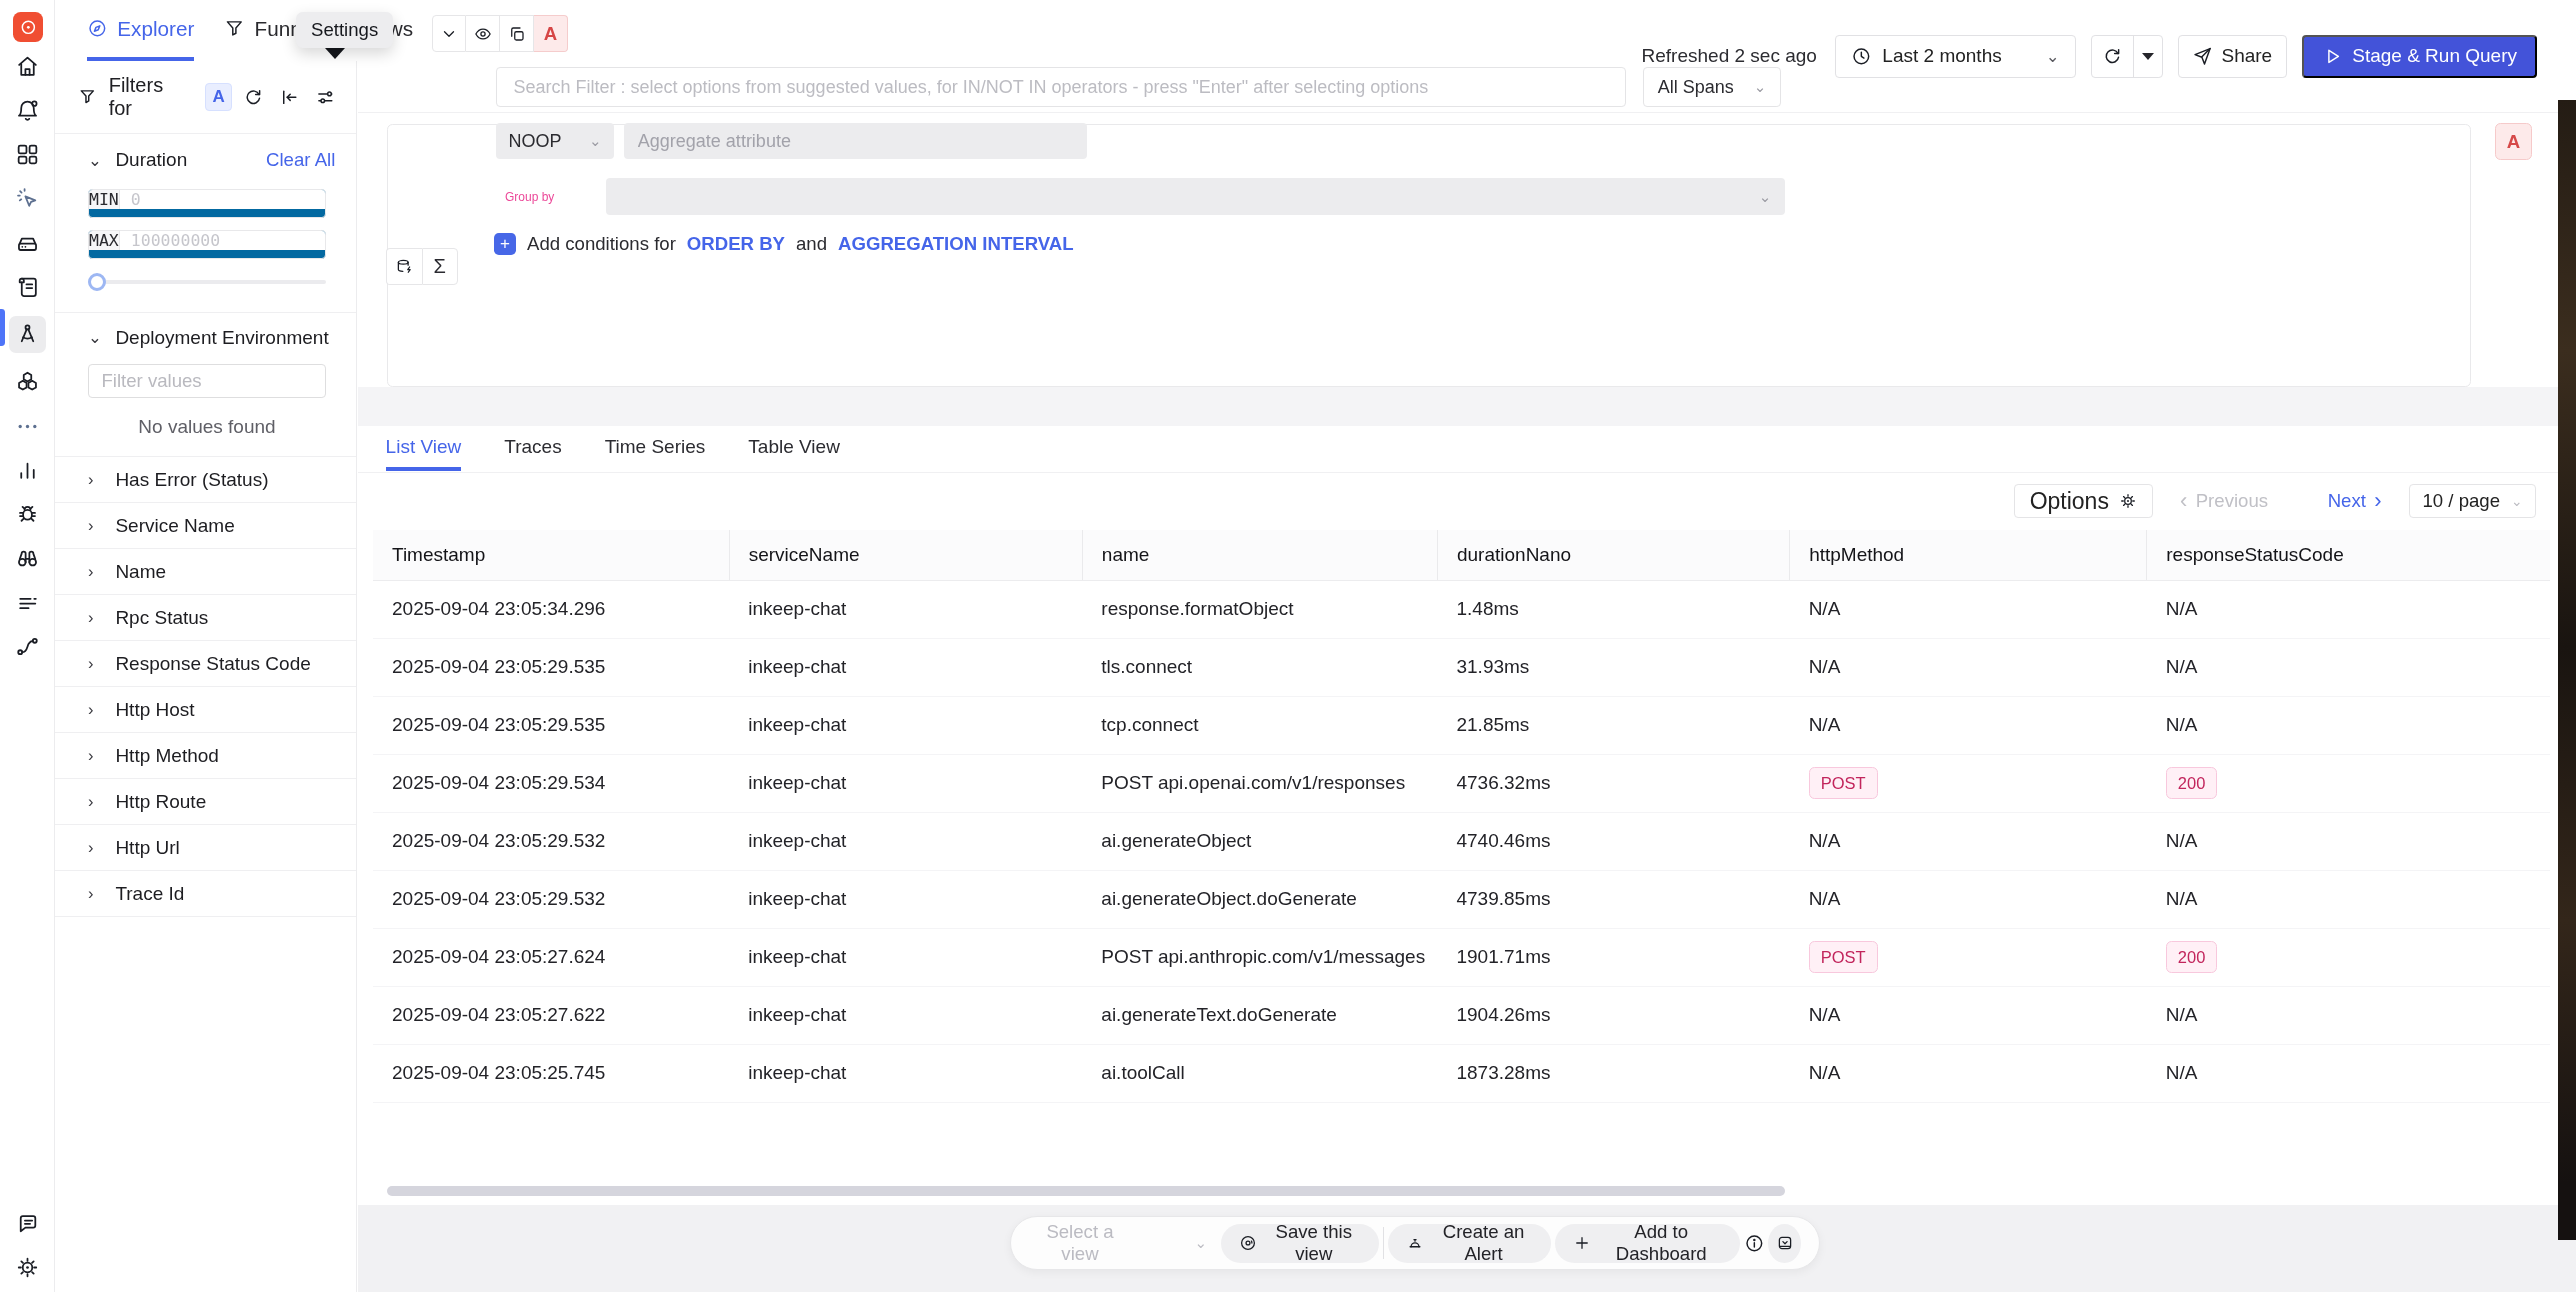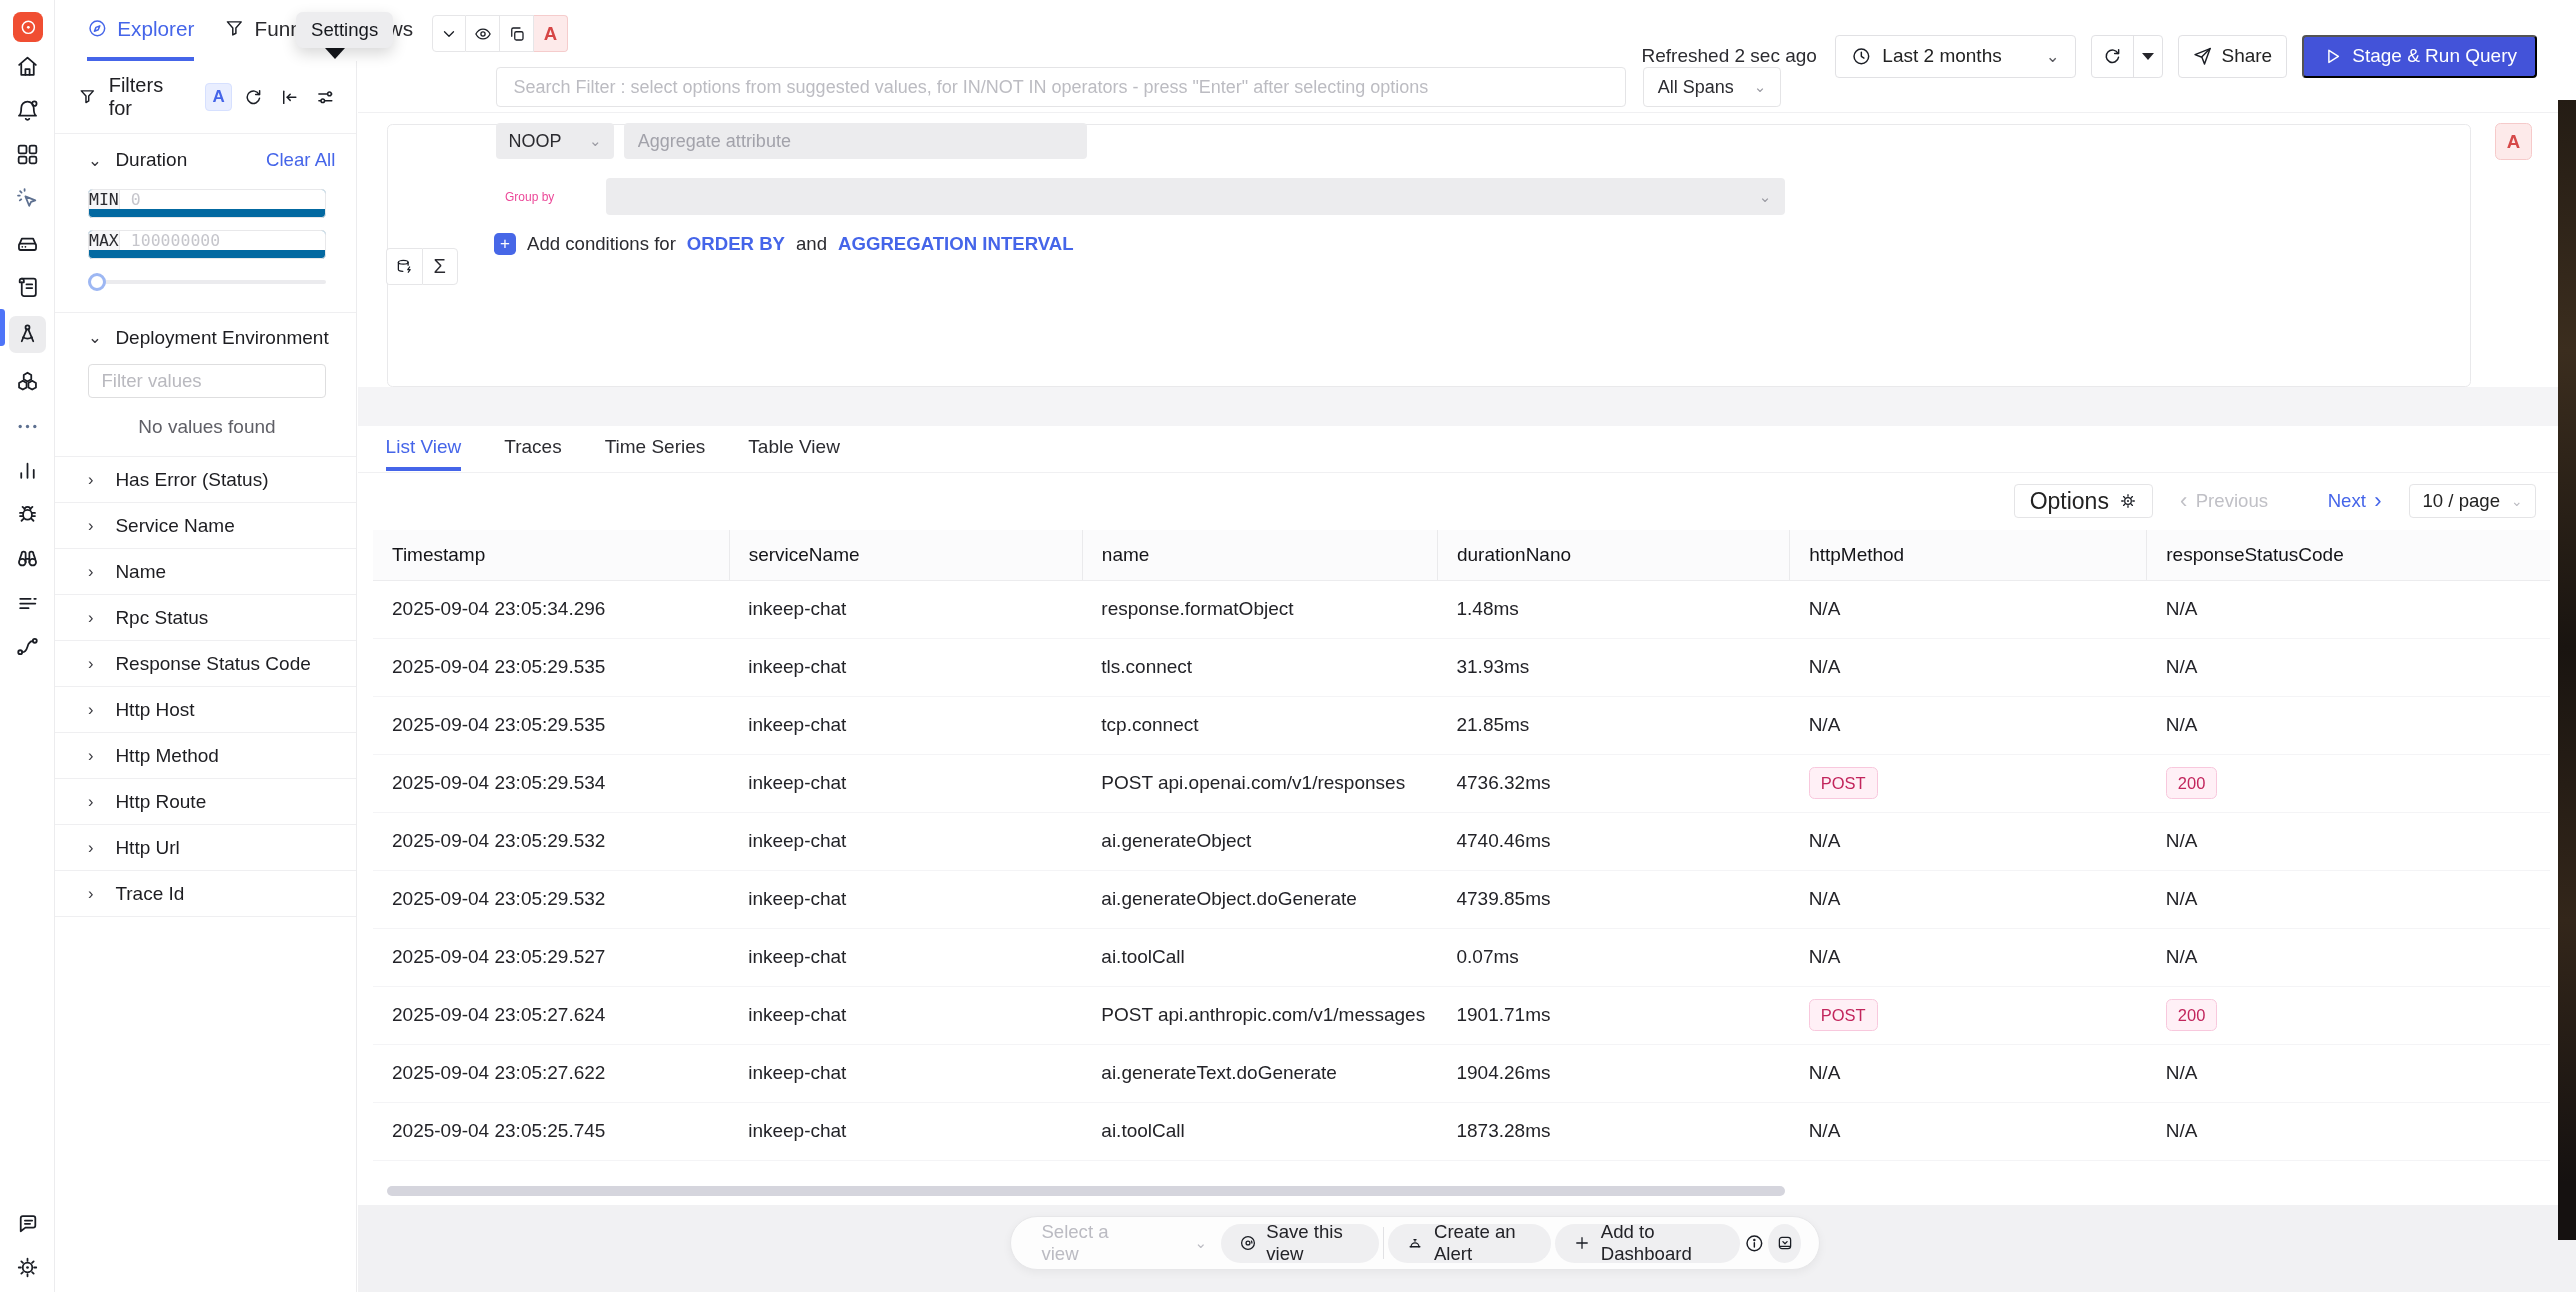--- a/index.html
+++ b/index.html
@@ -110,21 +110,21 @@
 
 table.grid { margin-left:15px; width:2177px; border-collapse:collapse; table-layout:fixed; }
 table.grid th { height:50px; text-align:left; padding-left:19px; font-size:19px; font-weight:500; color:#141418; background:#fbfbfc; border-right:1.4px solid #eaeaec; border-bottom:1.4px solid #ececee; }
 table.grid th:last-child { border-right:none; }
 table.grid td { height:58px; padding-left:19px; font-size:19px; color:#232328; border-bottom:1.4px solid #f4f4f6; white-space:nowrap; overflow:hidden; }
 .badge { display:inline-block; padding:5.5px 11px; border-radius:5.5px; background:#fff0f6; border:1.4px solid #f8c8dd; color:#c2255c; font-size:16.5px; font-weight:500; }
 .hscroll { position:absolute; left:29px; top:760px; width:1398px; height:9.6px; border-radius:5.5px; background:#d5d5dd; }
 
 
 .footer { position:absolute; left:0; right:0; top:1205px; height:87px; background:#f1f1f3; }
-.fbar { position:absolute; left:652px; top:11px; width:810px; height:54px; background:#fdfdfd; border:1.4px solid #e7e7e9; border-radius:29px; display:flex; align-items:center; gap:4px; padding:0 18px; box-shadow:0 2.8px 9.6px rgba(0,0,0,.05); }
+.fbar { position:absolute; left:652px; top:11px; width:810px; height:54px; background:#fdfdfd; border:1.4px solid #e7e7e9; border-radius:29px; display:flex; align-items:center; gap:4px; padding:0 18px; box-shadow:0 2.8px 9.6px rgba(0,0,0,.05);text-align:center; }
 .select-view { display:flex; align-items:center; gap:76px; padding:0 9.6px 0 12.4px; font-size:18.6px; color:#bbbbc2; }
 .select-view .chev { font-size:15px; }
 .pill { height:39px; border-radius:688px; background:#efeff1; display:flex; align-items:center; gap:9.6px; padding:0 18px; font-size:18.6px; color:#232328; }
 .vdiv { width:1.4px; height:32px; background:#e1e1e4; }
 .circ { width:39px; height:39px; border-radius:50%; background:#efeff1; display:flex; align-items:center; justify-content:center; }
 
 .wallpaper { position:absolute; right:0; top:100px; width:18px; height:1140px; z-index:60;
   background:linear-gradient(180deg,#241c14,#3b2d1e 22%,#191410 48%,#33261a 72%,#151110 95%); }
 </style>
 </head>
@@ -597,28 +597,20 @@
           </tr>
         <tr>
             <td>2025-09-04 23:05:29.532</td>
             <td>inkeep-chat</td>
             <td>ai.generateObject.doGenerate</td>
             <td>4739.85ms</td>
             <td>N/A</td>
             <td>N/A</td>
           </tr>
         <tr>
-            <td>2025-09-04 23:05:29.527</td>
-            <td>inkeep-chat</td>
-            <td>ai.toolCall</td>
-            <td>0.07ms</td>
-            <td>N/A</td>
-            <td>N/A</td>
-          </tr>
-        <tr>
             <td>2025-09-04 23:05:27.624</td>
             <td>inkeep-chat</td>
             <td>POST api.anthropic.com/v1/messages</td>
             <td>1901.71ms</td>
             <td><span class="badge">POST</span></td>
             <td><span class="badge">200</span></td>
           </tr>
         <tr>
             <td>2025-09-04 23:05:27.622</td>
             <td>inkeep-chat</td>

